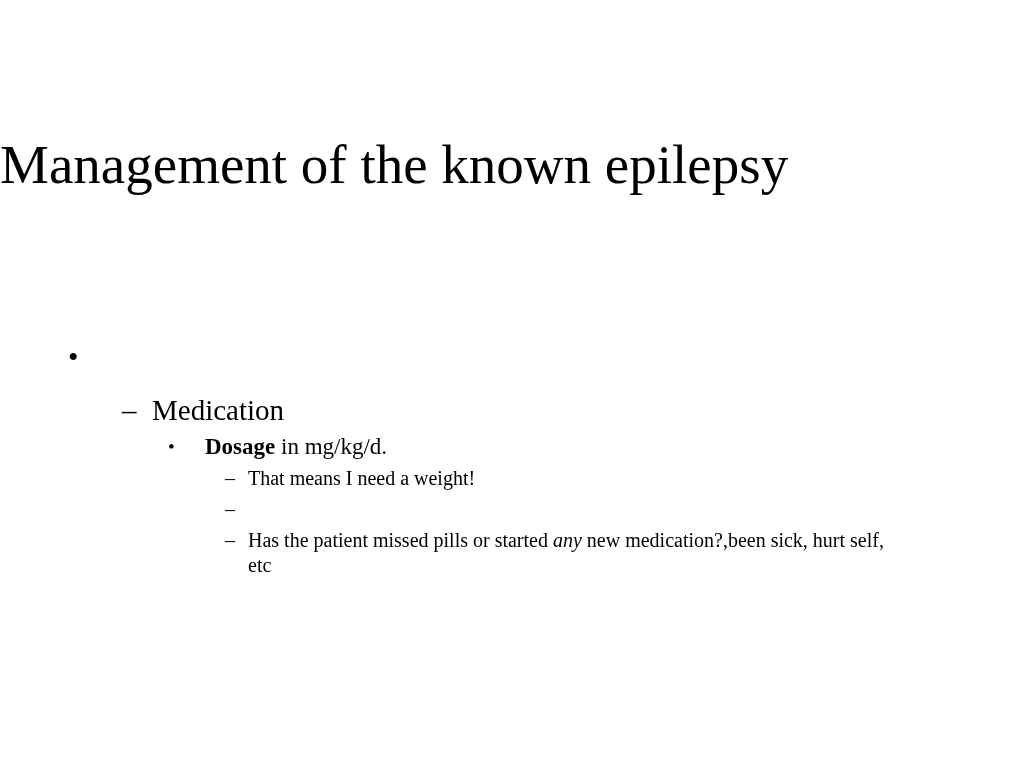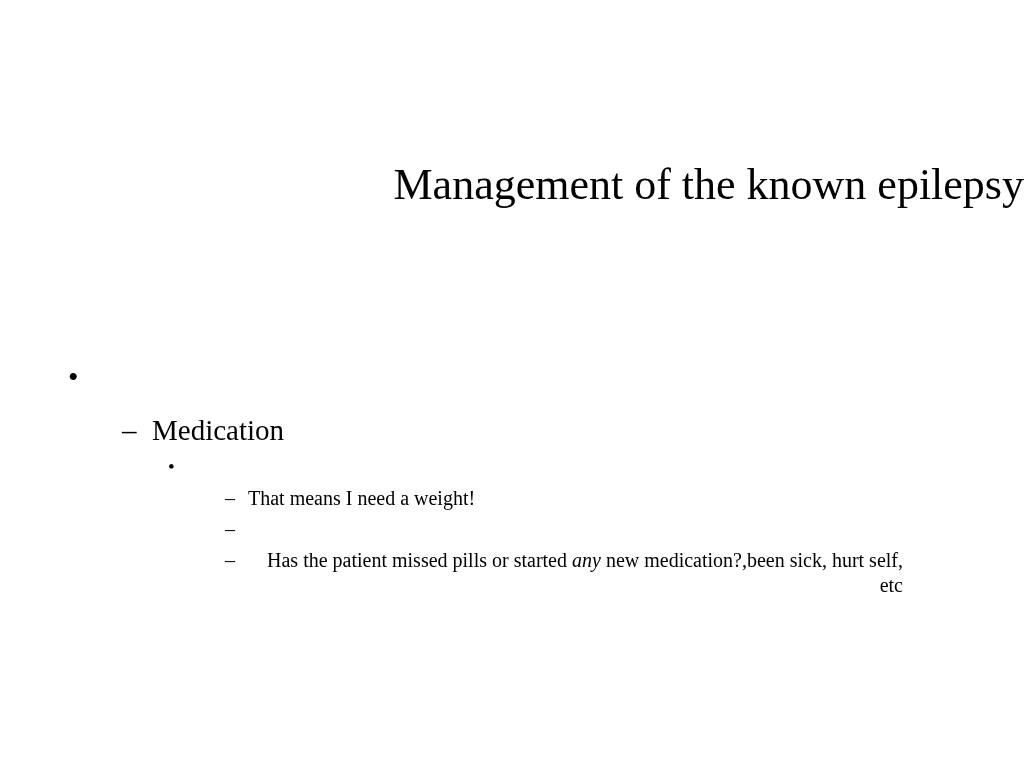--- a/index.html
+++ b/index.html
@@ -10,23 +10,23 @@
   .slide {
     position: relative;
     width: 1024px;
     height: 768px;
     background: #ffffff;
     color: #000000;
     font-family: "Liberation Serif", "DejaVu Serif", serif;
     overflow: hidden;
   }
   .title {
-    padding-top: 40px;
-    text-align: right;
-    font-size: 44px;
+    padding-top: 20px;
+    text-align: left;
+    font-size: 55px;
     line-height: 58px;
     white-space: pre;
   }
   .row {
     display: flex;
     align-items: flex-start;
   }
   .marker {
     flex: 0 0 auto;
     display: inline-block;
@@ -51,21 +51,21 @@
   }
   .l3 .marker { width: 37px; font-size: 19px; }
   .l3-dosage { margin-top: 2px; }
   .l4 {
     margin-left: 225px;
     font-size: 20px;
     line-height: 25px;
     margin-bottom: 6px;
   }
   .l4 .marker { width: 23px; }
-  .l4 .text { max-width: 655px; text-align: right; }
+  .l4 .text { max-width: 655px; }
   .l4-first { margin-top: 4px; }
   .bold-seg { font-weight: bold; }
   .italic-seg { font-style: italic; }
 </style>
 </head>
 <body>
 
 <div class="slide">
 
   <div class="title">
@@ -76,20 +76,21 @@
     <span class="marker">•</span>
   </div>
 
   <div class="row l2 l2-medication">
     <span class="marker">–</span>
     <span class="text">Medication</span>
   </div>
 
   <div class="row l3 l3-dosage">
     <span class="marker">•</span>
+    <span class="text"><span class="bold-seg">Dosage</span><span> in mg/kg/d.</span></span>
   </div>
 
   <div class="row l4 l4-first">
     <span class="marker">–</span>
     <span class="text">That means I need a weight!</span>
   </div>
 
   <div class="row l4">
     <span class="marker">–</span>
   </div>

